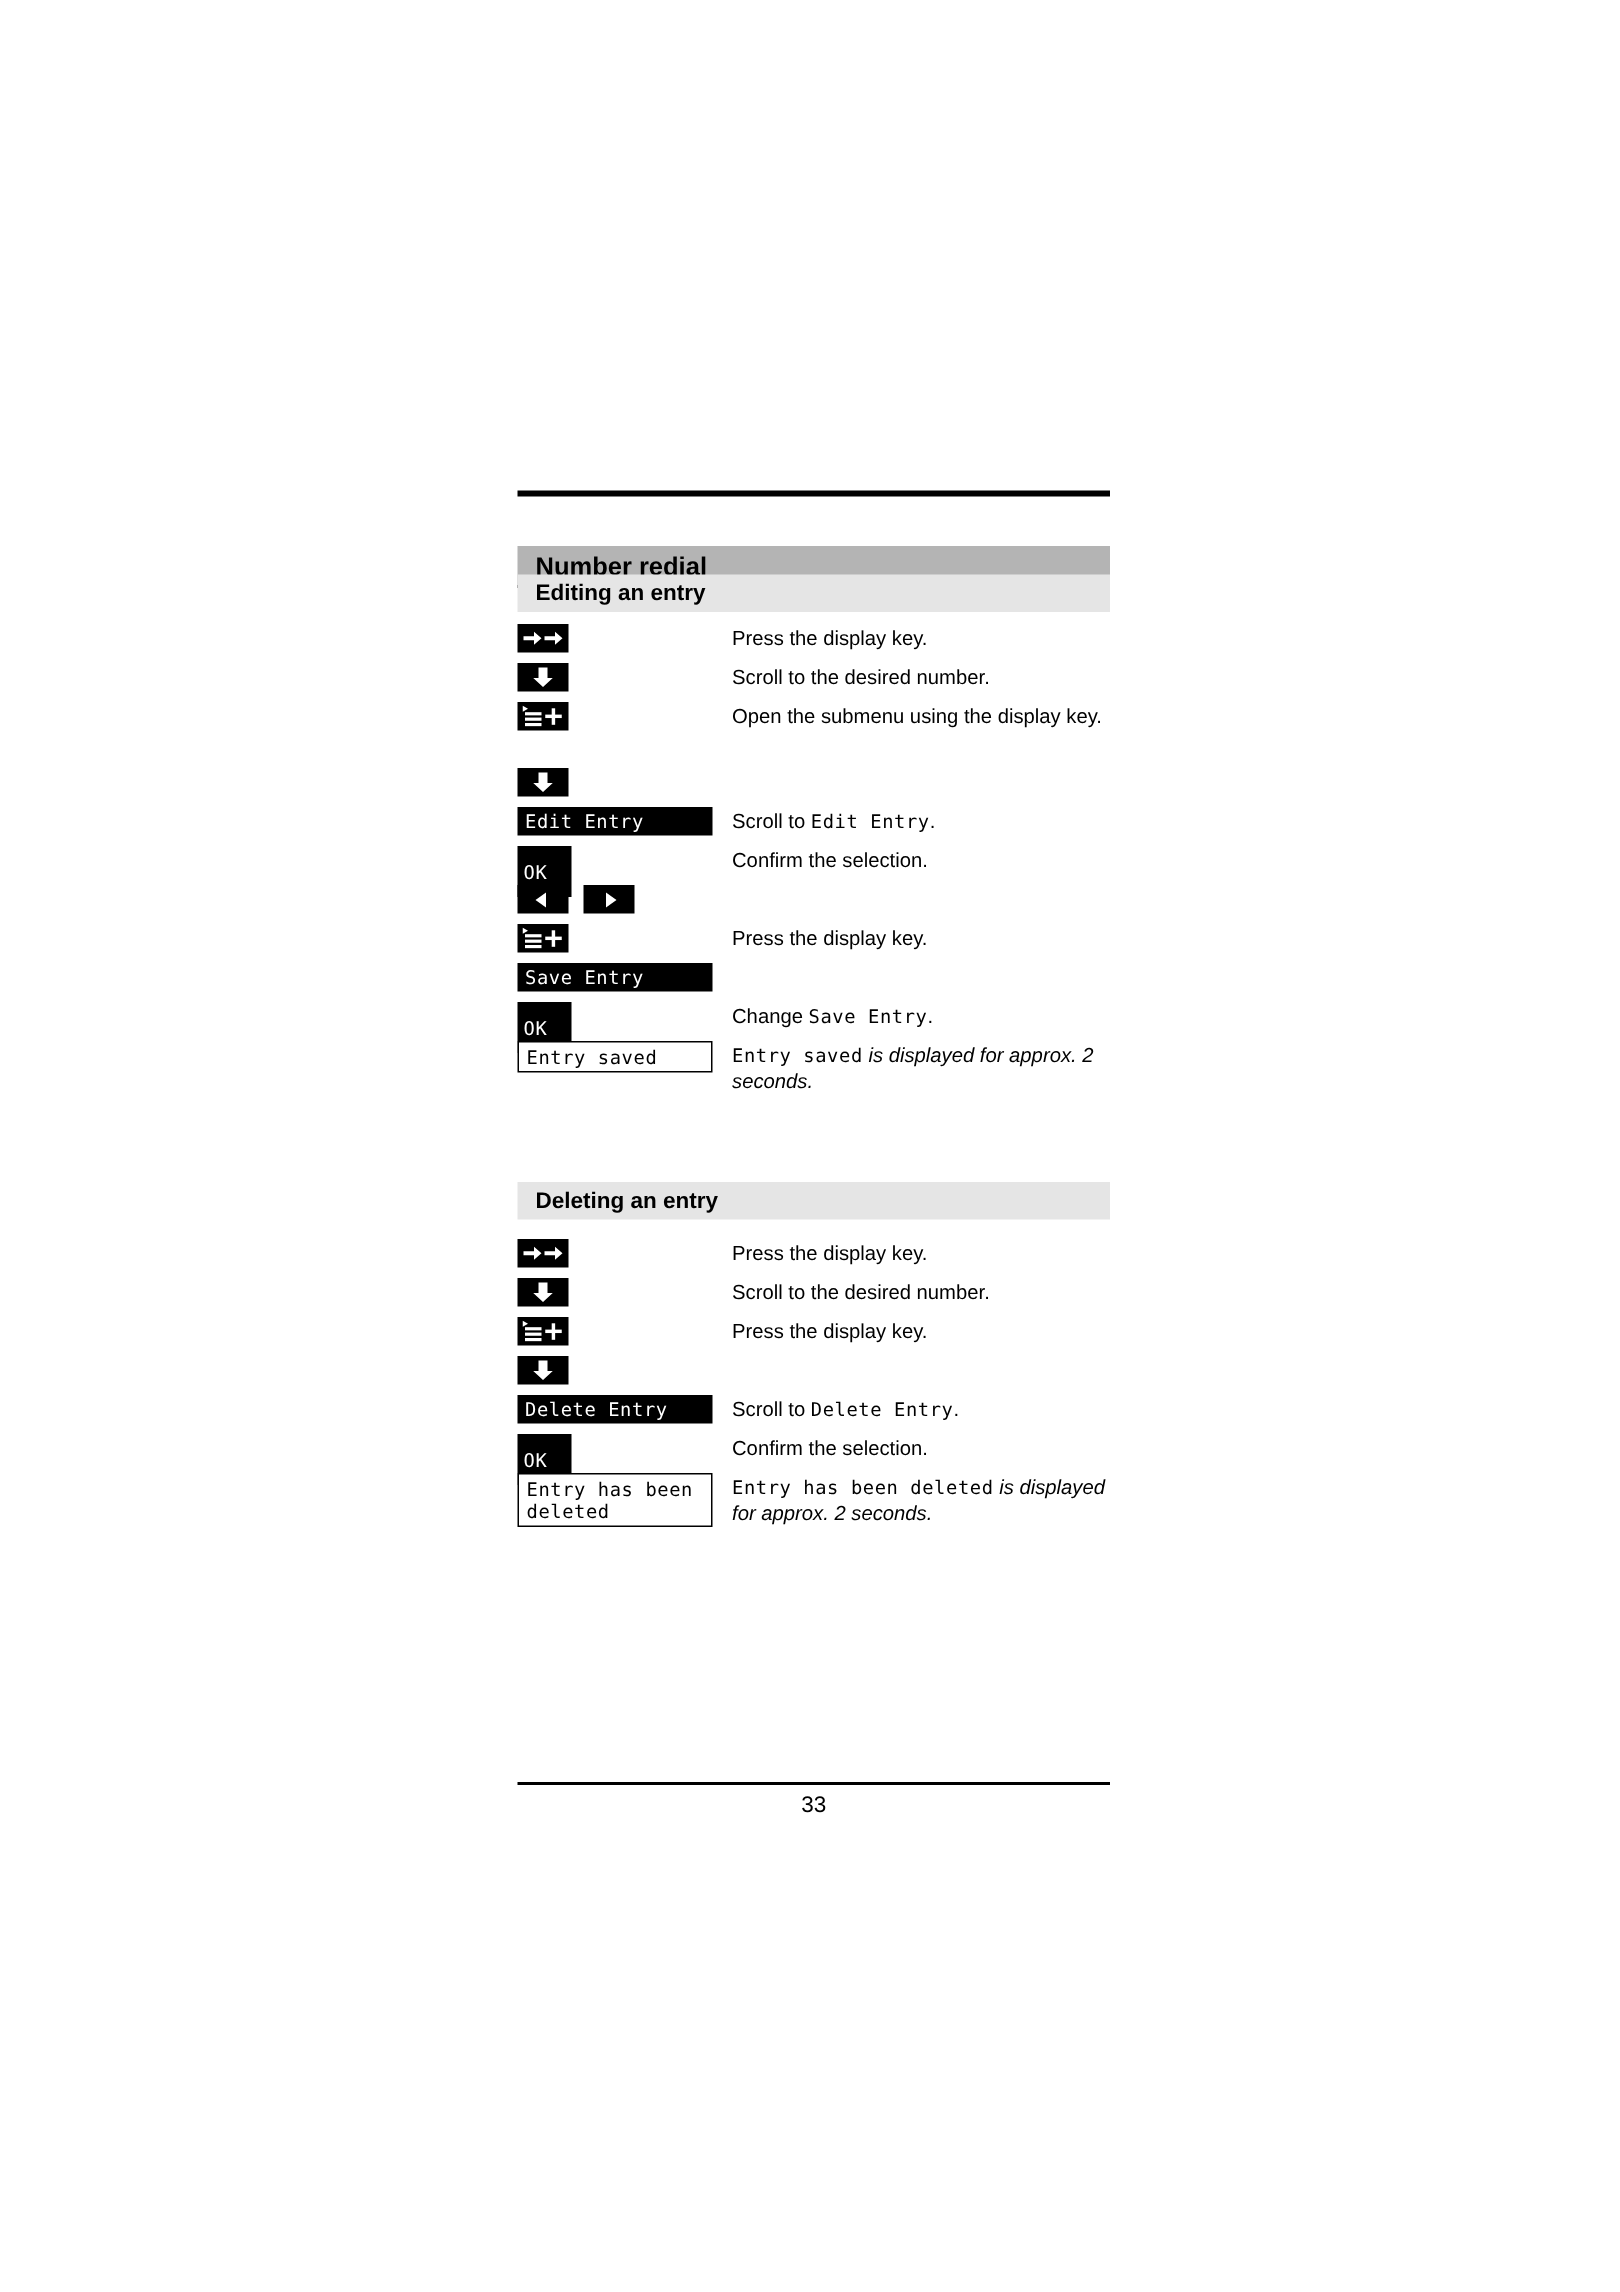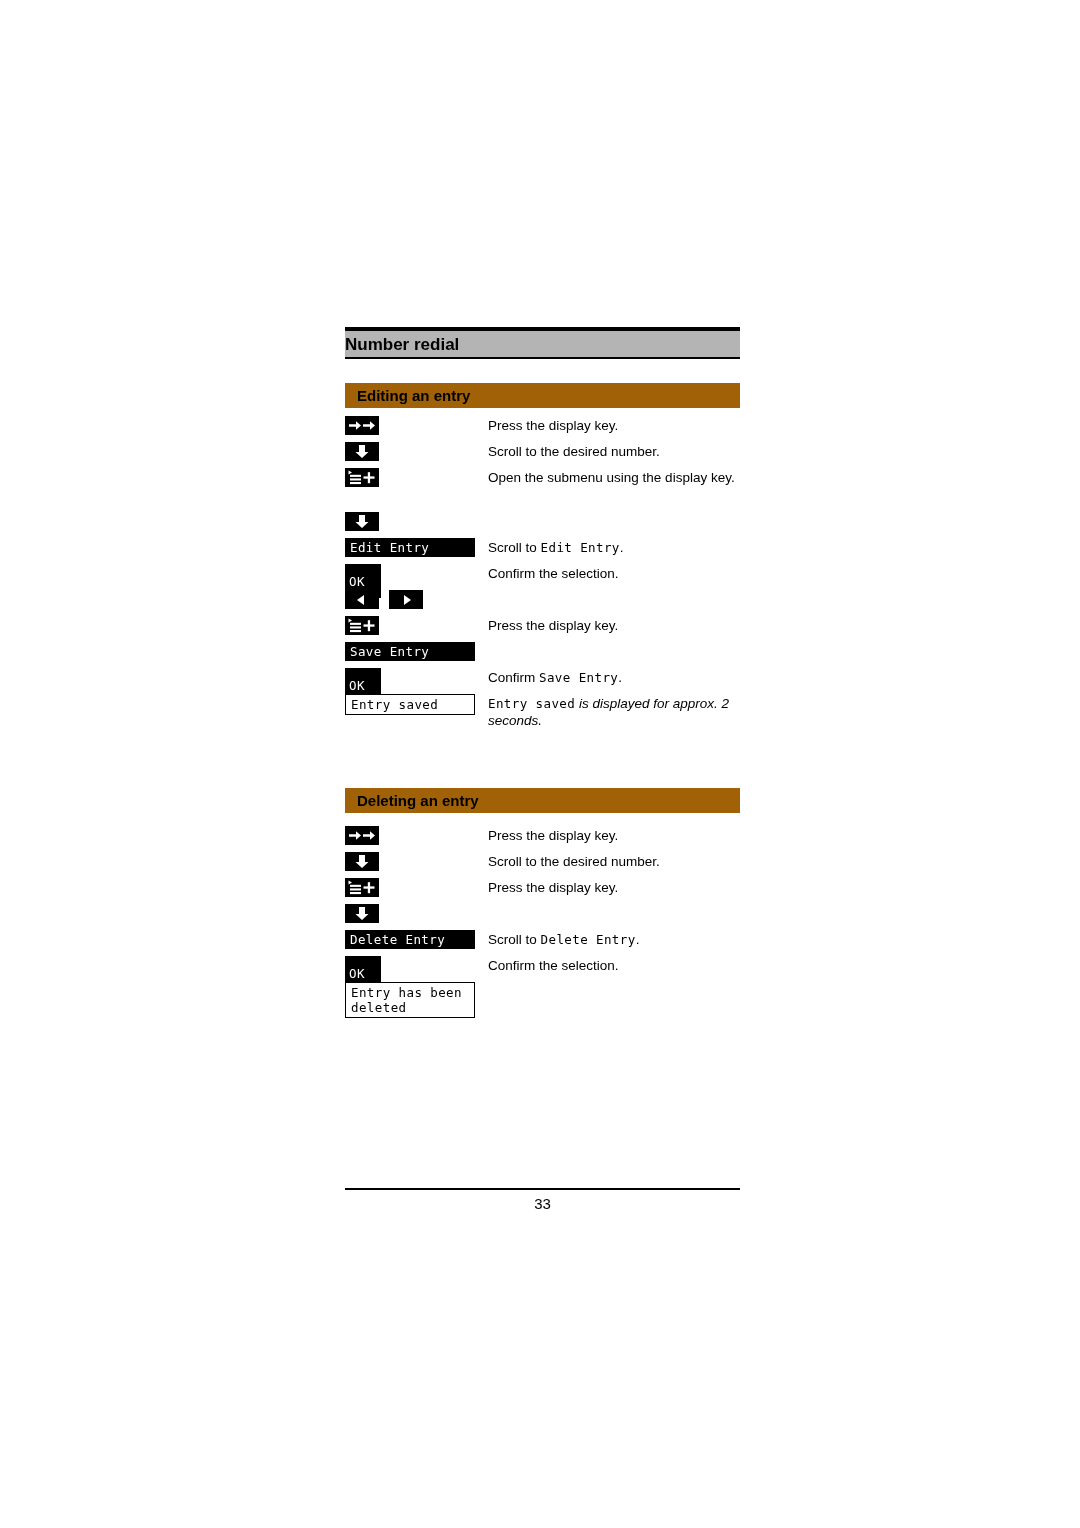--- a/index.html
+++ b/index.html
@@ -39,36 +39,38 @@
   .rule-thin {
     height: 2px;
     background: #000000;
     width: 100%;
   }
   .title-bar {
     background: #b4b4b4;
     height: 26px;
     display: flex;
     align-items: center;
-    box-sizing: border-box;
+    padding-left: 12px;
+    box-sizing: border-box;
+    margin-top: 33px;
   }
   .title-bar-text {
     font-size: 17px;
     font-weight: bold;
     letter-spacing: 0px;
     line-height: 1;
   }
 
   
   .section-bar {
     position: absolute;
     left: 0;
     width: 395px;
     height: 25px;
-    background: #a16207;
+    background: #e5e5e5;
     display: flex;
     align-items: center;
     padding-left: 12px;
     box-sizing: border-box;
   }
   .section-bar-text {
     font-size: 15px;
     font-weight: bold;
     line-height: 1;
   }
@@ -311,21 +313,21 @@
       <div class="cell-left">
         <span class="lcd-inverse">Save Entry</span>
       </div>
       <div class="cell-right"></div>
     </div>
 
     <div class="row" style="height:26px">
       <div class="cell-left">
         <span class="lcd-ok">OK</span>
       </div>
-      <div class="cell-right"><span>Confirm </span><span class="mono-inline">Save Entry</span><span>.</span></div>
+      <div class="cell-right"><span>Change </span><span class="mono-inline">Save Entry</span><span>.</span></div>
     </div>
 
     <div class="row" style="height:30px">
       <div class="cell-left">
         <span class="lcd-outline">Entry saved</span>
       </div>
       <div class="cell-right"><span class="mono-inline">Entry saved</span><span class="ital"> is displayed for approx. 2 seconds.</span></div>
     </div>
 
   </div>
@@ -402,20 +404,21 @@
         <span class="lcd-ok">OK</span>
       </div>
       <div class="cell-right">Confirm the selection.</div>
     </div>
 
     <div class="row" style="height:40px">
       <div class="cell-left">
         <span class="lcd-outline">Entry has been
 deleted</span>
       </div>
+      <div class="cell-right"><span class="mono-inline">Entry has been deleted</span><span class="ital"> is displayed for approx. 2 seconds.</span></div>
     </div>
 
   </div>
 
   <div class="footer">
     <div class="footer-rule"></div>
     <div class="footer-num">33</div>
   </div>
 
 </div>

